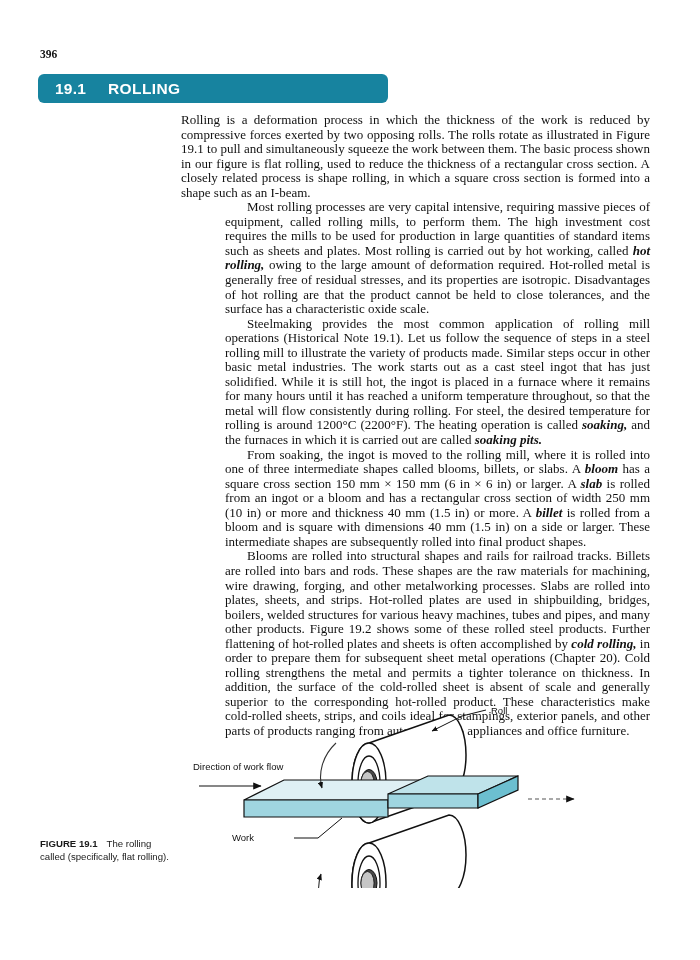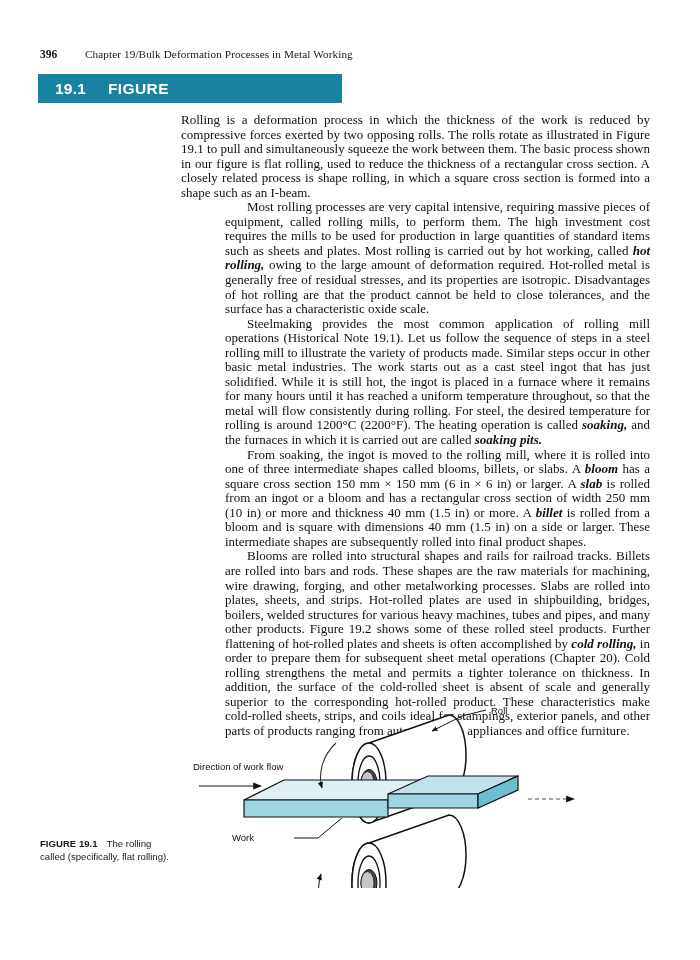--- a/index.html
+++ b/index.html
@@ -38,25 +38,26 @@
     font-size: 11.2px;
     color: #1a1a1a;
     letter-spacing: 0.1px;
   }
 
   
   .section-banner {
     position: absolute;
     left: 38px;
     top: 74px;
-    width: 304px;
+    width: 350px;
     height: 29px;
     background: #17839f;
     display: flex;
     align-items: center;
+    border-radius: 6px;
   }
   .section-number {
     font-family: "Liberation Sans", sans-serif;
     font-weight: bold;
     font-size: 15.5px;
     color: #ffffff;
     margin-left: 17px;
     letter-spacing: 0.2px;
   }
   .section-title {
@@ -124,26 +125,25 @@
   .figure-caption .cap-gap {
     display: inline-block;
     width: 9px;
   }
 </style>
 </head>
 <body>
 
 <div class="running-head">
   <span class="page-number">396</span>
-  <span class="chapter-title">Chapter 19/Bulk Deformation Processes in Metal Working</span>
 </div>
 
 <div class="section-banner" style="background: rgb(23, 131, 159);">
   <span class="section-number">19.1</span>
-  <span class="section-title">FIGURE</span>
+  <span class="section-title">ROLLING</span>
 </div>
 
 <div class="body-column">
   <p class="body-par">Rolling is a deformation process in which the thickness of the work is reduced by compressive forces exerted by two opposing rolls. The rolls rotate as illustrated in Figure 19.1 to pull and simultaneously squeeze the work between them. The basic process shown in our figure is flat rolling, used to reduce the thickness of a rectangular cross section. A closely related process is shape rolling, in which a square cross section is formed into a shape such as an I-beam.</p>
   <p class="body-par indent">Most rolling processes are very capital intensive, requiring massive pieces of equipment, called rolling mills, to perform them. The high investment cost requires the mills to be used for production in large quantities of standard items such as sheets and plates. Most rolling is carried out by hot working, called <span class="bi">hot rolling,</span> owing to the large amount of deformation required. Hot-rolled metal is generally free of residual stresses, and its properties are isotropic. Disadvantages of hot rolling are that the product cannot be held to close tolerances, and the surface has a characteristic oxide scale.</p>
   <p class="body-par indent">Steelmaking provides the most common application of rolling mill operations (Historical Note 19.1). Let us follow the sequence of steps in a steel rolling mill to illustrate the variety of products made. Similar steps occur in other basic metal industries. The work starts out as a cast steel ingot that has just solidified. While it is still hot, the ingot is placed in a furnace where it remains for many hours until it has reached a uniform temperature throughout, so that the metal will flow consistently during rolling. For steel, the desired temperature for rolling is around 1200°C (2200°F). The heating operation is called <span class="bi">soaking,</span> and the furnaces in which it is carried out are called <span class="bi">soaking pits.</span></p>
   <p class="body-par indent">From soaking, the ingot is moved to the rolling mill, where it is rolled into one of three intermediate shapes called blooms, billets, or slabs. A <span class="bi">bloom</span> has a square cross section 150 mm × 150 mm (6 in × 6 in) or larger. A <span class="bi">slab</span> is rolled from an ingot or a bloom and has a rectangular cross section of width 250 mm (10 in) or more and thickness 40 mm (1.5 in) or more. A <span class="bi">billet</span> is rolled from a bloom and is square with dimensions 40 mm (1.5 in) on a side or larger. These intermediate shapes are subsequently rolled into final product shapes.</p>
   <p class="body-par indent">Blooms are rolled into structural shapes and rails for railroad tracks. Billets are rolled into bars and rods. These shapes are the raw materials for machining, wire drawing, forging, and other metalworking processes. Slabs are rolled into plates, sheets, and strips. Hot-rolled plates are used in shipbuilding, bridges, boilers, welded structures for various heavy machines, tubes and pipes, and many other products. Figure 19.2 shows some of these rolled steel products. Further flattening of hot-rolled plates and sheets is often accomplished by <span class="bi">cold rolling,</span> in order to prepare them for subsequent sheet metal operations (Chapter 20). Cold rolling strengthens the metal and permits a tighter tolerance on thickness. In addition, the surface of the cold-rolled sheet is absent of scale and generally superior to the corresponding hot-rolled product. These characteristics make cold-rolled sheets, strips, and coils ideal for stampings, exterior panels, and other parts of products ranging from automobiles to appliances and office furniture.</p>
 </div>
 

